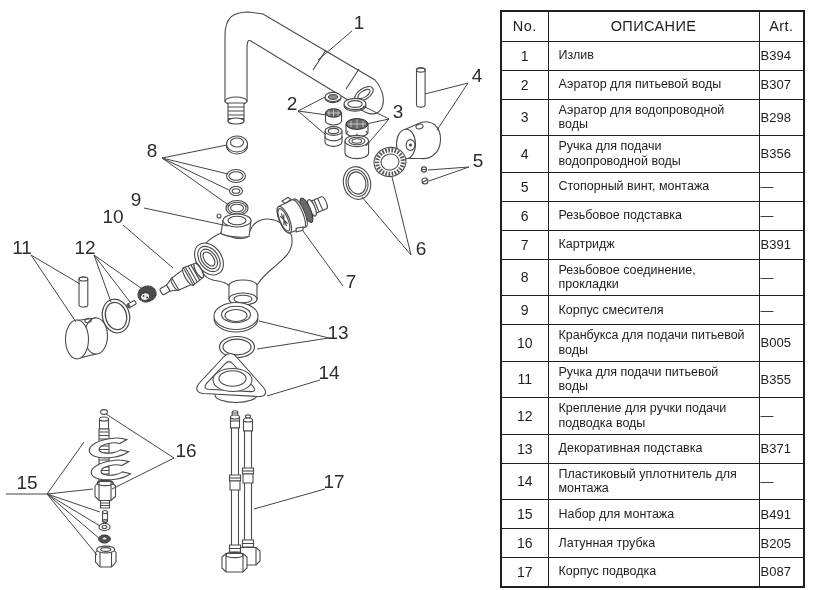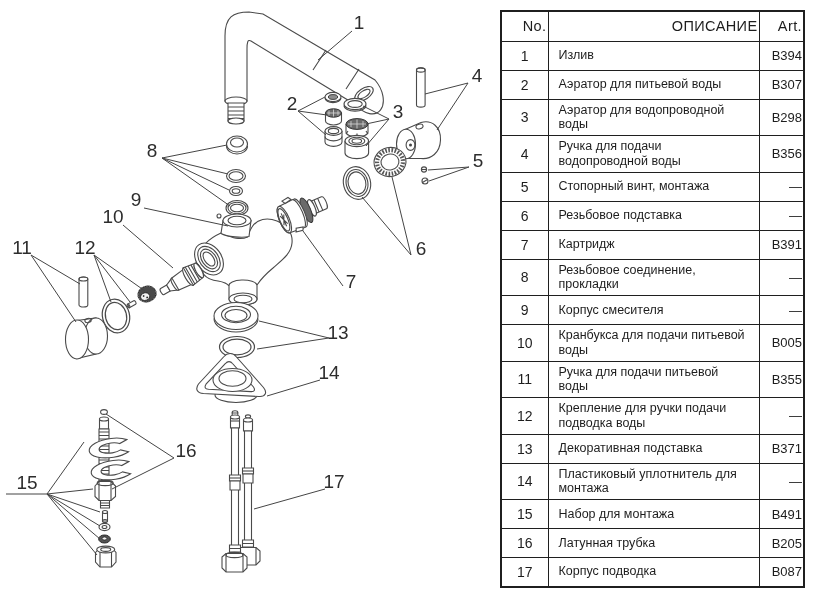--- a/index.html
+++ b/index.html
@@ -16,24 +16,24 @@
   .leader{stroke:#454545;stroke-width:1;fill:none;}
   .callout-num{font-family:"Liberation Sans",sans-serif;font-size:19px;fill:#2d2d2d;text-anchor:middle;}
 
   
   .parts-table{position:absolute;left:500px;top:10px;width:303px;border-collapse:collapse;
                table-layout:fixed;background:#fff;color:#1d1d1d;}
   .parts-table th,.parts-table td{border:1.5px solid #1f1f1f;overflow:hidden;}
   .parts-table{border:2px solid #1f1f1f;}
   .parts-table thead tr{height:30px;}
   .parts-table tbody tr{height:29px;}
-  .parts-table th{font-size:14.5px;font-weight:400;letter-spacing:0.4px;text-align:right;}
+  .parts-table th{font-size:14.5px;font-weight:400;letter-spacing:0.4px;}
   .parts-table td.no{text-align:center;font-size:14px;}
   .parts-table td.desc{padding:3px 8px 3px 10px;font-size:12.5px;line-height:1.18;text-align:left;}
-  .parts-table td.art{text-align:right;font-size:13px;}
+  .parts-table td.art{text-align:left;font-size:13px;}
 </style>
 </head>
 <body>
 
 <div class="page">
 
   <svg class="diagram-svg" width="497" height="590" viewBox="0 0 497 590">
 
     <g>
       <path class="sf" d="M225,101 L225,36 C225,17 233,12 249,12 L263,14 L375,80 A11,17 -32 0 1 356,105 L251,41 C247.5,39 247,43 247,49 L247,101 Z"></path>

